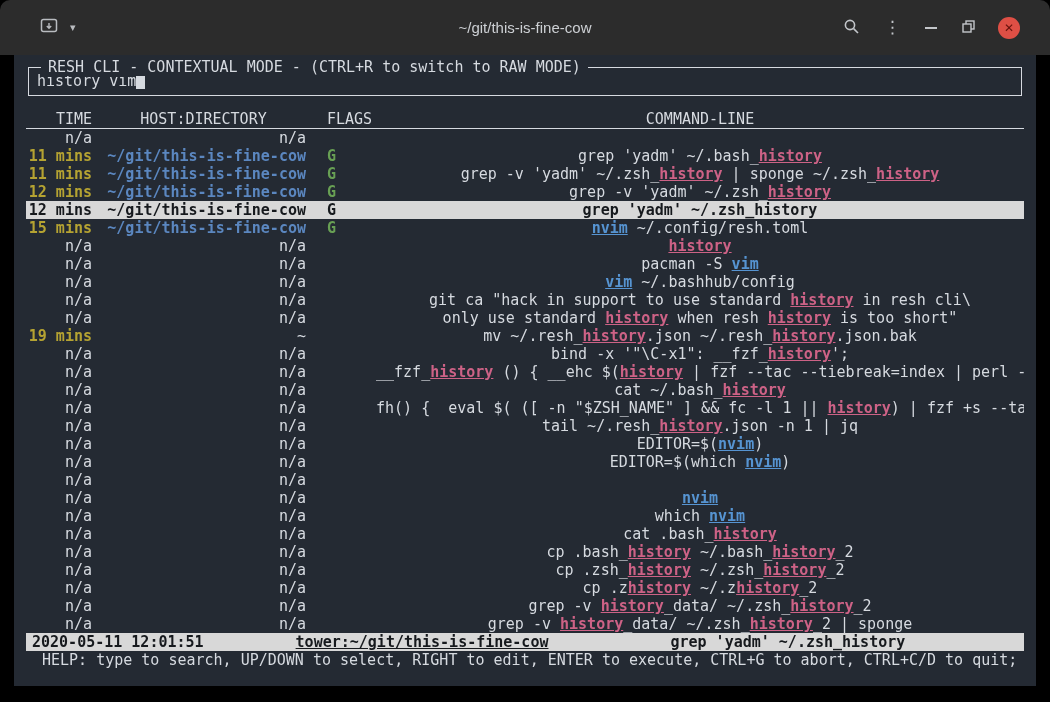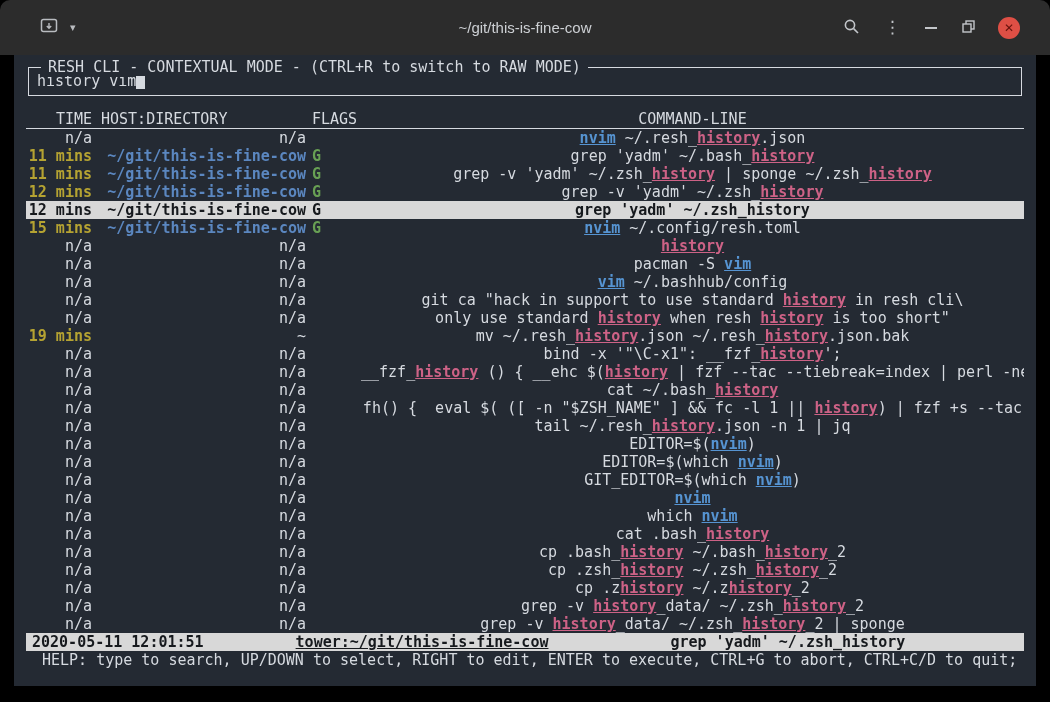--- a/index.html
+++ b/index.html
@@ -27,22 +27,22 @@
     font-family:"DejaVu Sans Mono",monospace;font-size:15px;line-height:18px;position:relative;overflow:hidden;}
   .search-box{margin:12px 2px 0 2px;border:1px solid var(--terminal-fg);position:relative;padding:4px 8px 5px 8px;}
   .search-box-title{position:absolute;top:-10px;left:12px;background:var(--terminal-bg);padding:0 7px;white-space:pre;text-align:right;}
   .search-line{white-space:pre;min-height:18px;}
   .cursor{display:inline-block;width:9px;height:16px;background:var(--terminal-fg);vertical-align:-3px;}
   .header-row{display:flex;margin-top:14px;border-bottom:1px solid var(--terminal-fg);padding-bottom:0;white-space:pre;}
   .row{display:flex;height:18px;white-space:pre;}
   .cell{display:inline-block;}
   .cell.time{width:66px;text-align:right;flex:none;}
   .cell.dir{width:205px;text-align:right;flex:none;margin-left:9px;}
-  .header-row .cell.dir{display:flex;justify-content:flex-start;text-align:left;}
-  .cell.flags{width:40px;flex:none;margin-left:6px;overflow:visible;}
+  .header-row .cell.dir{display:flex;justify-content:center;text-align:left;}
+  .cell.flags{width:40px;flex:none;margin-left:21px;overflow:visible;}
   .cell.cmd{flex:1;margin-left:9px;overflow:hidden;text-align:center;}
   .c-time{color:var(--time);font-weight:bold;}
   .c-host{color:var(--host);font-weight:bold;}
   .c-flag{color:var(--flag);font-weight:bold;}
   .m-h{color:var(--match-history);font-weight:bold;text-decoration:underline;}
   .m-v{color:var(--match-vim);font-weight:bold;text-decoration:underline;}
   .row.selected{background:var(--selection-bg);}
   .row.selected span{color:var(--selection-fg) !important;font-weight:bold;text-decoration:none;}
   .status-bar{background:var(--selection-bg);color:var(--selection-fg);font-weight:bold;height:18px;
     white-space:pre;display:flex;gap:36px;}
@@ -109,40 +109,40 @@
       </div>
 
       <div class="header-row">
         <span class="cell time">TIME</span>
         <span class="cell dir"><span>HOST:</span><span>DIRECTORY</span></span>
         <span class="cell flags">FLAGS</span>
         <span class="cell cmd">COMMAND-LINE</span>
       </div>
 
       <div>
-          <div class="row"><span class="cell time">n/a</span><span class="cell dir">n/a</span><span class="cell flags c-flag"></span><span class="cell cmd"><span class="m-v">nvim</span><span class=""> ~/.resh_</span><span class="m-h">history</span><span class="">.json</span></span></div>
+          <div class="row"><span class="cell time">n/a</span><span class="cell dir">n/a</span><span class="cell flags c-flag"></span></div>
           <div class="row"><span class="cell time c-time">11 mins</span><span class="cell dir c-host">~/git/this-is-fine-cow</span><span class="cell flags c-flag">G</span><span class="cell cmd"><span class="">grep 'yadm' ~/.bash_</span><span class="m-h">history</span></span></div>
           <div class="row"><span class="cell time c-time">11 mins</span><span class="cell dir c-host">~/git/this-is-fine-cow</span><span class="cell flags c-flag">G</span><span class="cell cmd"><span class="">grep -v 'yadm' ~/.zsh_</span><span class="m-h">history</span><span class=""> | sponge ~/.zsh_</span><span class="m-h">history</span></span></div>
           <div class="row"><span class="cell time c-time">12 mins</span><span class="cell dir c-host">~/git/this-is-fine-cow</span><span class="cell flags c-flag">G</span><span class="cell cmd"><span class="">grep -v 'yadm' ~/.zsh_</span><span class="m-h">history</span></span></div>
           <div class="row selected"><span class="cell time c-time">12 mins</span><span class="cell dir c-host">~/git/this-is-fine-cow</span><span class="cell flags c-flag">G</span><span class="cell cmd"><span class="">grep 'yadm' ~/.zsh_</span><span class="m-h">history</span></span></div>
           <div class="row"><span class="cell time c-time">15 mins</span><span class="cell dir c-host">~/git/this-is-fine-cow</span><span class="cell flags c-flag">G</span><span class="cell cmd"><span class="m-v">nvim</span><span class=""> ~/.config/resh.toml</span></span></div>
           <div class="row"><span class="cell time">n/a</span><span class="cell dir">n/a</span><span class="cell flags c-flag"></span><span class="cell cmd"><span class="m-h">history</span></span></div>
           <div class="row"><span class="cell time">n/a</span><span class="cell dir">n/a</span><span class="cell flags c-flag"></span><span class="cell cmd"><span class="">pacman -S </span><span class="m-v">vim</span></span></div>
           <div class="row"><span class="cell time">n/a</span><span class="cell dir">n/a</span><span class="cell flags c-flag"></span><span class="cell cmd"><span class="m-v">vim</span><span class=""> ~/.bashhub/config</span></span></div>
           <div class="row"><span class="cell time">n/a</span><span class="cell dir">n/a</span><span class="cell flags c-flag"></span><span class="cell cmd"><span class="">git ca "hack in support to use standard </span><span class="m-h">history</span><span class=""> in resh cli\</span></span></div>
           <div class="row"><span class="cell time">n/a</span><span class="cell dir">n/a</span><span class="cell flags c-flag"></span><span class="cell cmd"><span class="">only use standard </span><span class="m-h">history</span><span class=""> when resh </span><span class="m-h">history</span><span class=""> is too short"</span></span></div>
           <div class="row"><span class="cell time c-time">19 mins</span><span class="cell dir">~</span><span class="cell flags c-flag"></span><span class="cell cmd"><span class="">mv ~/.resh_</span><span class="m-h">history</span><span class="">.json ~/.resh_</span><span class="m-h">history</span><span class="">.json.bak</span></span></div>
           <div class="row"><span class="cell time">n/a</span><span class="cell dir">n/a</span><span class="cell flags c-flag"></span><span class="cell cmd"><span class="">bind -x '"\C-x1": __fzf_</span><span class="m-h">history</span><span class="">';</span></span></div>
           <div class="row"><span class="cell time">n/a</span><span class="cell dir">n/a</span><span class="cell flags c-flag"></span><span class="cell cmd"><span class="">__fzf_</span><span class="m-h">history</span><span class=""> () { __ehc $(</span><span class="m-h">history</span><span class=""> | fzf --tac --tiebreak=index | perl -ne</span></span></div>
           <div class="row"><span class="cell time">n/a</span><span class="cell dir">n/a</span><span class="cell flags c-flag"></span><span class="cell cmd"><span class="">cat ~/.bash_</span><span class="m-h">history</span></span></div>
           <div class="row"><span class="cell time">n/a</span><span class="cell dir">n/a</span><span class="cell flags c-flag"></span><span class="cell cmd"><span class="">fh() {  eval $( ([ -n "$ZSH_NAME" ] &amp;&amp; fc -l 1 || </span><span class="m-h">history</span><span class="">) | fzf +s --tac</span></span></div>
           <div class="row"><span class="cell time">n/a</span><span class="cell dir">n/a</span><span class="cell flags c-flag"></span><span class="cell cmd"><span class="">tail ~/.resh_</span><span class="m-h">history</span><span class="">.json -n 1 | jq</span></span></div>
           <div class="row"><span class="cell time">n/a</span><span class="cell dir">n/a</span><span class="cell flags c-flag"></span><span class="cell cmd"><span class="">EDITOR=$(</span><span class="m-v">nvim</span><span class="">)</span></span></div>
           <div class="row"><span class="cell time">n/a</span><span class="cell dir">n/a</span><span class="cell flags c-flag"></span><span class="cell cmd"><span class="">EDITOR=$(which </span><span class="m-v">nvim</span><span class="">)</span></span></div>
-          <div class="row"><span class="cell time">n/a</span><span class="cell dir">n/a</span><span class="cell flags c-flag"></span><span class="cell cmd"><span class="">GIT_EDITOR=$(which </span><span class="m-v">nvim</span><span class="">)</span></span></div>
+          <div class="row"><span class="cell time">n/a</span><span class="cell dir">n/a</span><span class="cell flags c-flag"></span></div>
           <div class="row"><span class="cell time">n/a</span><span class="cell dir">n/a</span><span class="cell flags c-flag"></span><span class="cell cmd"><span class="m-v">nvim</span></span></div>
           <div class="row"><span class="cell time">n/a</span><span class="cell dir">n/a</span><span class="cell flags c-flag"></span><span class="cell cmd"><span class="">which </span><span class="m-v">nvim</span></span></div>
           <div class="row"><span class="cell time">n/a</span><span class="cell dir">n/a</span><span class="cell flags c-flag"></span><span class="cell cmd"><span class="">cat .bash_</span><span class="m-h">history</span></span></div>
           <div class="row"><span class="cell time">n/a</span><span class="cell dir">n/a</span><span class="cell flags c-flag"></span><span class="cell cmd"><span class="">cp .bash_</span><span class="m-h">history</span><span class=""> ~/.bash_</span><span class="m-h">history</span><span class="">_2</span></span></div>
           <div class="row"><span class="cell time">n/a</span><span class="cell dir">n/a</span><span class="cell flags c-flag"></span><span class="cell cmd"><span class="">cp .zsh_</span><span class="m-h">history</span><span class=""> ~/.zsh_</span><span class="m-h">history</span><span class="">_2</span></span></div>
           <div class="row"><span class="cell time">n/a</span><span class="cell dir">n/a</span><span class="cell flags c-flag"></span><span class="cell cmd"><span class="">cp .z</span><span class="m-h">history</span><span class=""> ~/.z</span><span class="m-h">history</span><span class="">_2</span></span></div>
           <div class="row"><span class="cell time">n/a</span><span class="cell dir">n/a</span><span class="cell flags c-flag"></span><span class="cell cmd"><span class="">grep -v </span><span class="m-h">history</span><span class="">_data/ ~/.zsh_</span><span class="m-h">history</span><span class="">_2</span></span></div>
           <div class="row"><span class="cell time">n/a</span><span class="cell dir">n/a</span><span class="cell flags c-flag"></span><span class="cell cmd"><span class="">grep -v </span><span class="m-h">history</span><span class="">_data/ ~/.zsh_</span><span class="m-h">history</span><span class="">_2 | sponge</span></span></div>
         </div>
 

